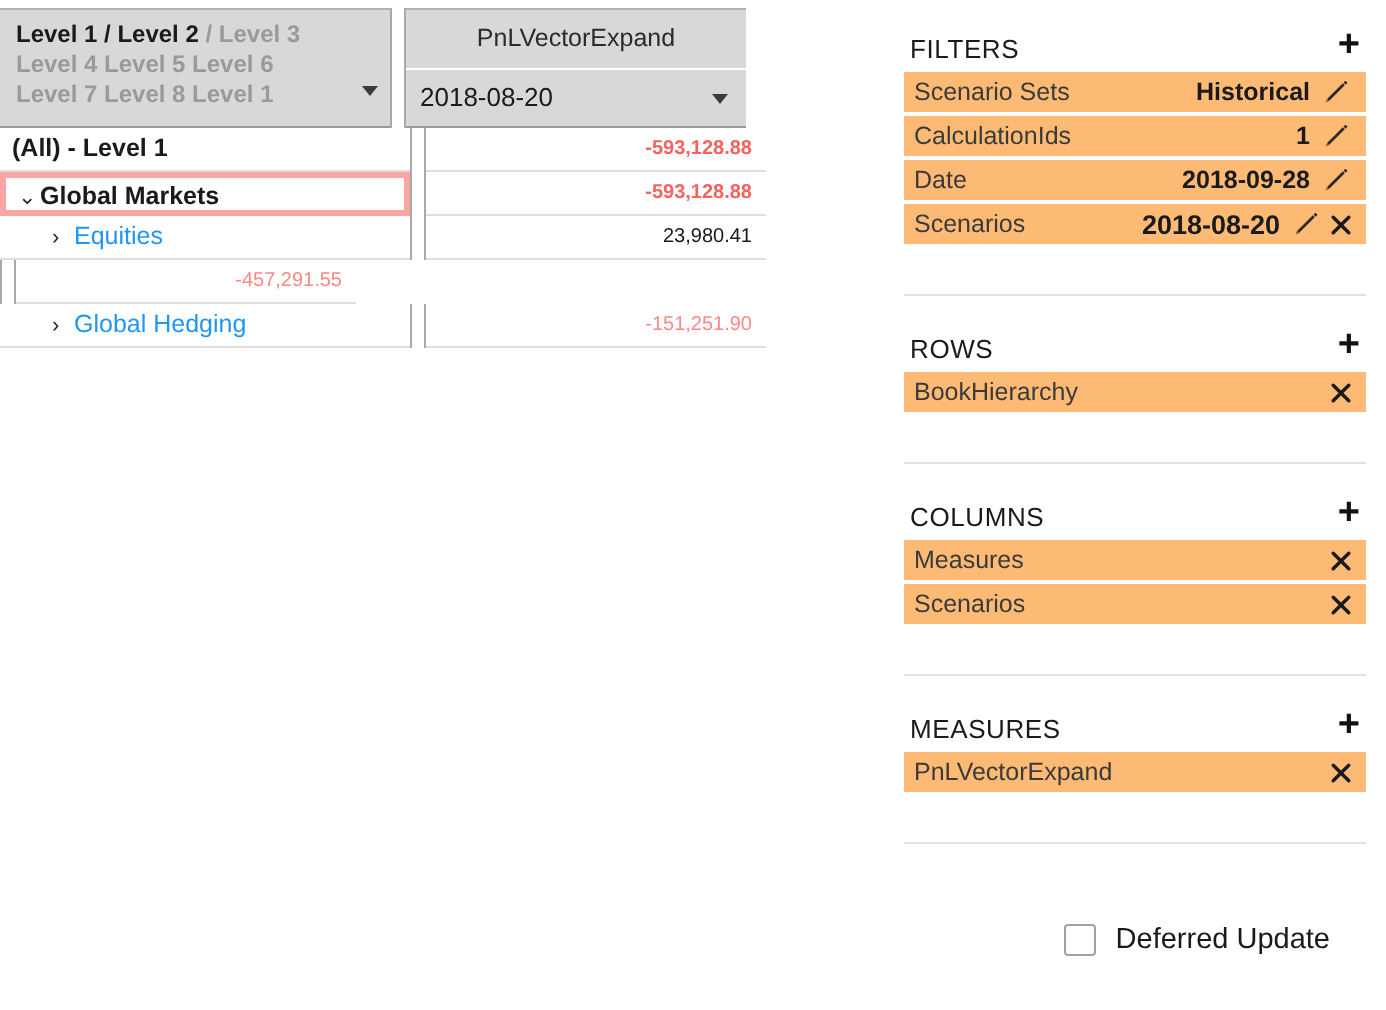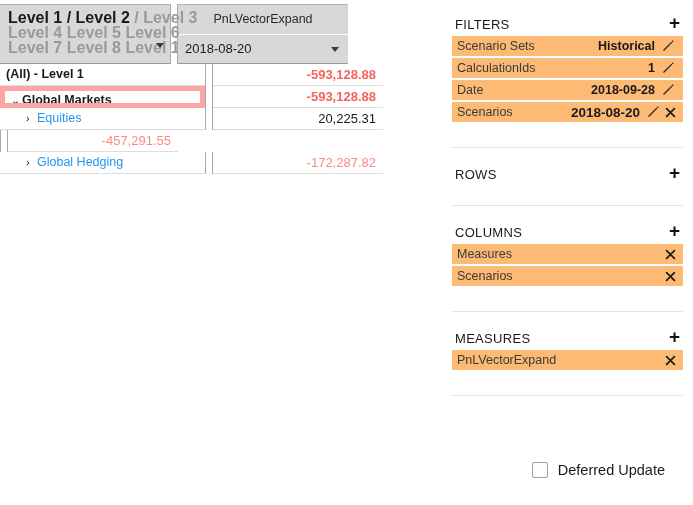--- a/index.html
+++ b/index.html
@@ -25,27 +25,27 @@
   }
 
   .pt-header-row {
     display: flex;
     align-items: stretch;
   }
 
   
   .pt-corner {
     position: relative;
-    width: 170px;
+    width: 195px;
     box-sizing: border-box;
     background: #d8d8d8;
     border-top: 1px solid #b3b3b3;
     border-bottom: 1px solid #9a9a9a;
     padding: 5px 6px 2px 8px;
-    font-size: 16px;
+    font-size: 12px;
     line-height: 15px;
     font-weight: bold;
     color: #9a9a9a;
     white-space: nowrap;
   }
   .pt-corner .lvl-active { color: #1a1a1a; }
   .pt-corner .lvl-sep   { color: #9a9a9a; font-weight: bold; }
   .pt-corner .corner-caret {
     position: absolute;
     right: 6px;
@@ -115,40 +115,40 @@
     font-size: 12.5px;
     line-height: 21px;
     color: #1a1a1a;
     white-space: nowrap;
     overflow: hidden;
   }
   .pt-rowlabel.lvl0 { padding-left: 6px;  font-weight: bold; }
   .pt-rowlabel.lvl1 { padding-left: 6px;  font-weight: bold; }
   .pt-rowlabel.lvl2 { padding-left: 26px; font-weight: normal; color: #2196f3; }
   .pt-rowlabel.selected {
-    border: 5px solid #fca5a5;
+    border: 3px solid #fca5a5;
     line-height: 19px;
   }
   .tree-caret {
     display: inline-block;
     width: 11px;
     font-size: 11px;
     color: #2a2a2a;
     font-weight: normal;
   }
   .pt-rowlabel.lvl2 .tree-caret { color: #1a1a1a; }
 
   .pt-value {
     width: 170px;
     box-sizing: border-box;
     background: #ffffff;
     border-bottom: 1px solid #dedede;
     text-align: right;
     padding-right: 7px;
-    font-size: 13px;
+    font-size: 10px;
     line-height: 21px;
     white-space: nowrap;
   }
   .pt-value.neg-strong { color: #f4645f; font-weight: bold; }
   .pt-value.neg-soft   { color: #fb8985; font-weight: normal; }
   .pt-value.pos        { color: #1a1a1a; font-weight: normal; }
 
   .pt-row.selected-row .pt-value { border-top: 0; }
 
   
@@ -278,30 +278,30 @@
         <div class="pt-value neg-strong">-593,128.88</div>
       </div>
       <div class="pt-row selected-row">
         <div class="pt-rowlabel lvl1 selected"><span class="tree-caret">⌄</span><span>Global Markets</span></div>
         <div class="pt-splitter"></div>
         <div class="pt-value neg-strong">-593,128.88</div>
       </div>
       <div class="pt-row">
         <div class="pt-rowlabel lvl2"><span class="tree-caret">›</span><span>Equities</span></div>
         <div class="pt-splitter"></div>
-        <div class="pt-value pos">20,225.31</div>
+        <div class="pt-value pos">23,980.41</div>
       </div>
       <div class="pt-row">
         <div class="pt-splitter"></div>
         <div class="pt-value neg-soft">-457,291.55</div>
       </div>
       <div class="pt-row">
         <div class="pt-rowlabel lvl2"><span class="tree-caret">›</span><span>Global Hedging</span></div>
         <div class="pt-splitter"></div>
-        <div class="pt-value neg-soft">-172,287.82</div>
+        <div class="pt-value neg-soft">-151,251.90</div>
       </div>
     </div>
 </div>
 
 <div id="side-panel">
 
   <div class="sp-section">
     <div class="sp-section-head">
       <span class="sp-section-title">FILTERS</span>
       <span class="sp-plus">+</span>
@@ -355,20 +355,29 @@
 
   <div style="height:23px"></div>
   <div class="sp-divider"></div>
   <div style="height:12px"></div>
 
   <div class="sp-section">
     <div class="sp-section-head">
       <span class="sp-section-title">ROWS</span>
       <span class="sp-plus">+</span>
     </div>
+    <div class="sp-rows">
+        <div class="sp-item">
+          <span class="sp-item-name">BookHierarchy</span>
+          <span class="sp-item-spacer"></span>
+          <span class="icon-x"><svg viewBox="0 0 16 16" width="13" height="13">
+              <path d="M3.2 3.2 L12.8 12.8 M12.8 3.2 L3.2 12.8" stroke="#1a1a1a" stroke-width="2.1" stroke-linecap="round" fill="none"></path>
+            </svg></span>
+        </div>
+      </div>
   </div>
 
   <div style="height:23px"></div>
   <div class="sp-divider"></div>
   <div style="height:12px"></div>
 
   <div class="sp-section">
     <div class="sp-section-head">
       <span class="sp-section-title">COLUMNS</span>
       <span class="sp-plus">+</span>

